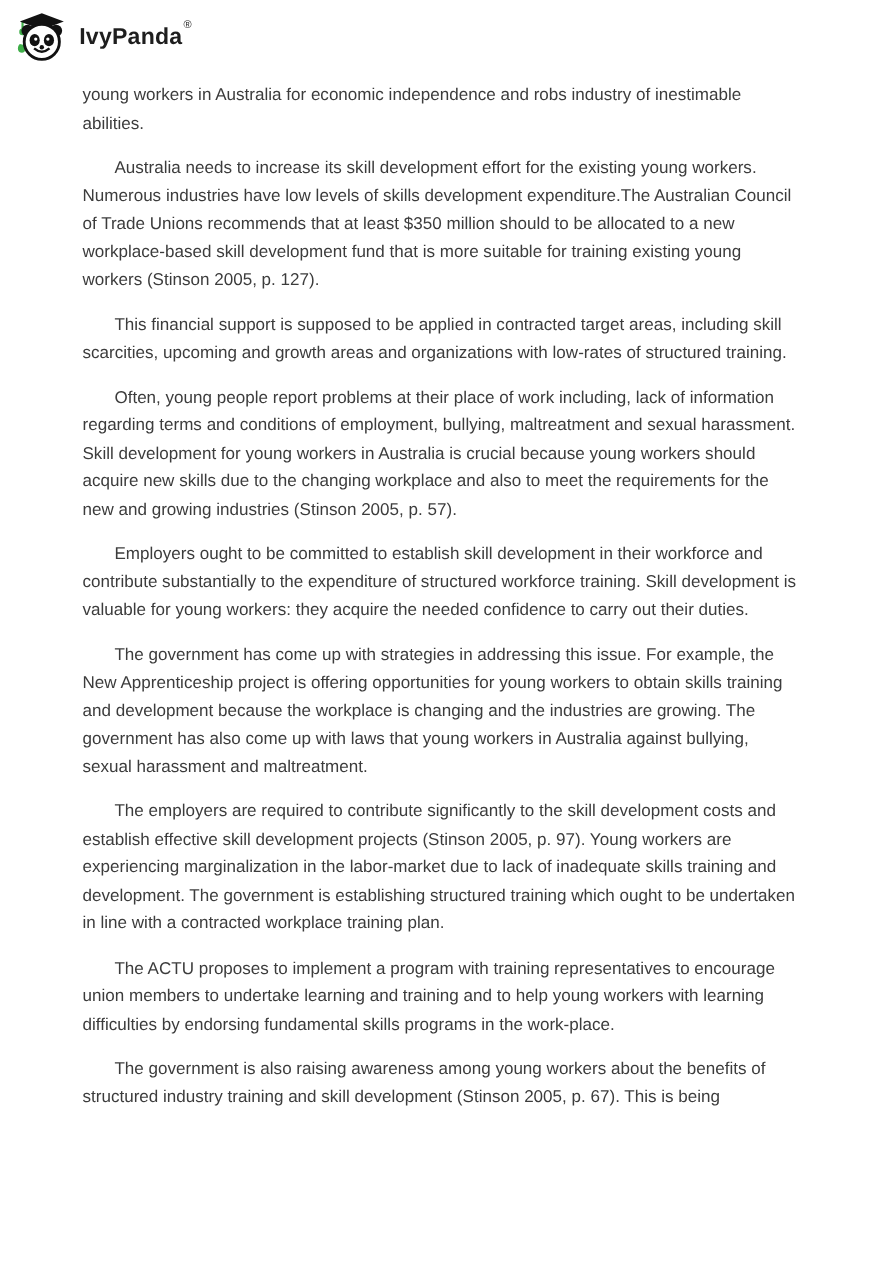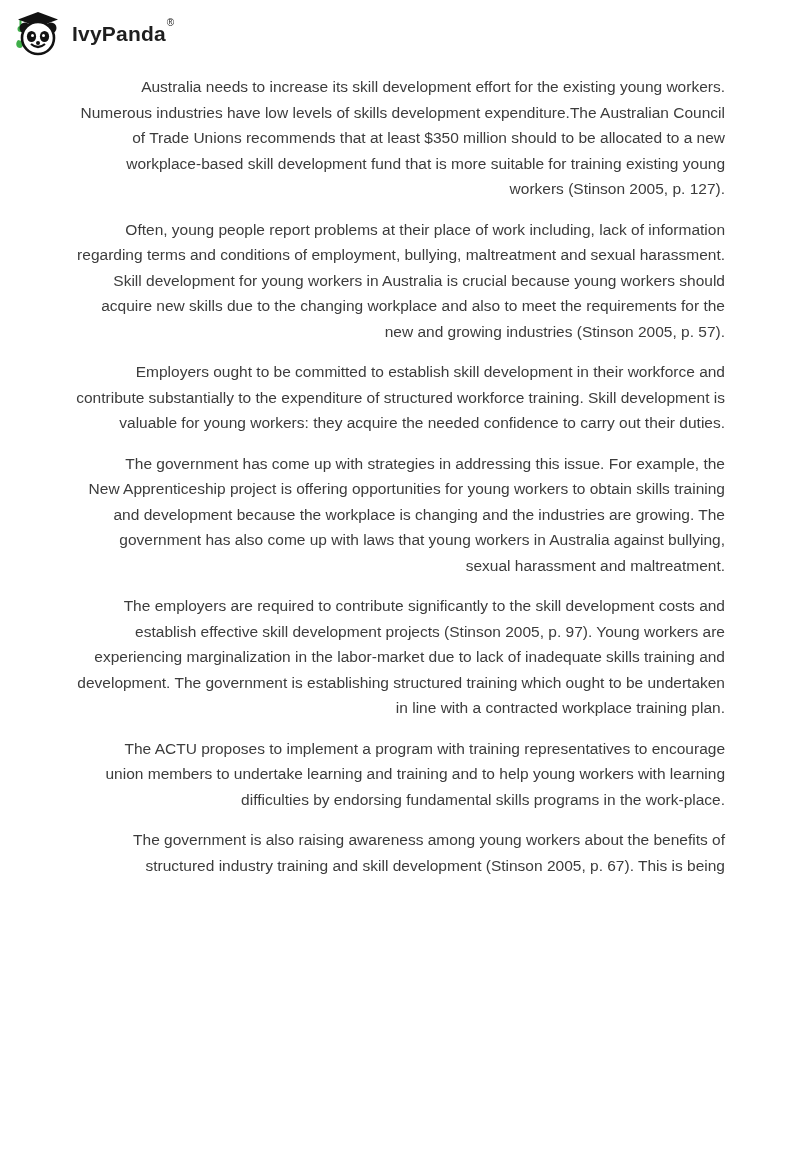--- a/index.html
+++ b/index.html
@@ -58,21 +58,20 @@
     font-size: 15.5px;
     line-height: 25.5px;
     color: #3c3c3c;
     text-align: left;
   }
   .content p {
     margin: 0 0 15px 0;
   }
   .content p.indent {
     text-indent: 29px;
-    text-align: right;
   }
   .footer {
     position: absolute;
     right: 32px;
     bottom: 16px;
     font-size: 12.5px;
     color: #a2a2a2;
   }
   .logo-svg { display: block; }
 </style>
@@ -105,21 +104,23 @@
 
           <path d="M17 34 Q24 40 31 34" fill="none" stroke="#121212" stroke-width="2.2"></path>
           <circle cx="24" cy="33" r="2" fill="#121212"></circle>
         </svg>
       </span>
       <span class="brand-name"><span>IvyPanda</span><span class="brand-reg">®</span></span>
     </div>
   </div>
 
   <div class="content">
+    <p>young workers in Australia for economic independence and robs industry of inestimable abilities.</p>
     <p class="indent">Australia needs to increase its skill development effort for the existing young workers. Numerous industries have low levels of skills development expenditure.The Australian Council of Trade Unions recommends that at least $350 million should to be allocated to a new workplace-based skill development fund that is more suitable for training existing young workers (Stinson 2005, p. 127).</p>
+    <p class="indent">This financial support is supposed to be applied in contracted target areas, including skill scarcities, upcoming and growth areas and organizations with low-rates of structured training.</p>
     <p class="indent">Often, young people report problems at their place of work including, lack of information regarding terms and conditions of employment, bullying, maltreatment and sexual harassment. Skill development for young workers in Australia is crucial because young workers should acquire new skills due to the changing workplace and also to meet the requirements for the new and growing industries (Stinson 2005, p. 57).</p>
     <p class="indent">Employers ought to be committed to establish skill development in their workforce and contribute substantially to the expenditure of structured workforce training. Skill development is valuable for young workers: they acquire the needed confidence to carry out their duties.</p>
     <p class="indent">The government has come up with strategies in addressing this issue. For example, the New Apprenticeship project is offering opportunities for young workers to obtain skills training and development because the workplace is changing and the industries are growing. The government has also come up with laws that young workers in Australia against bullying, sexual harassment and maltreatment.</p>
     <p class="indent">The employers are required to contribute significantly to the skill development costs and establish effective skill development projects (Stinson 2005, p. 97). Young workers are experiencing marginalization in the labor-market due to lack of inadequate skills training and development. The government is establishing structured training which ought to be undertaken in line with a contracted workplace training plan.</p>
     <p class="indent">The ACTU proposes to implement a program with training representatives to encourage union members to undertake learning and training and to help young workers with learning difficulties by endorsing fundamental skills programs in the work-place.</p>
     <p class="indent">The government is also raising awareness among young workers about the benefits of structured industry training and skill development (Stinson 2005, p. 67). This is being</p>
   </div>
 
 
 </div>

